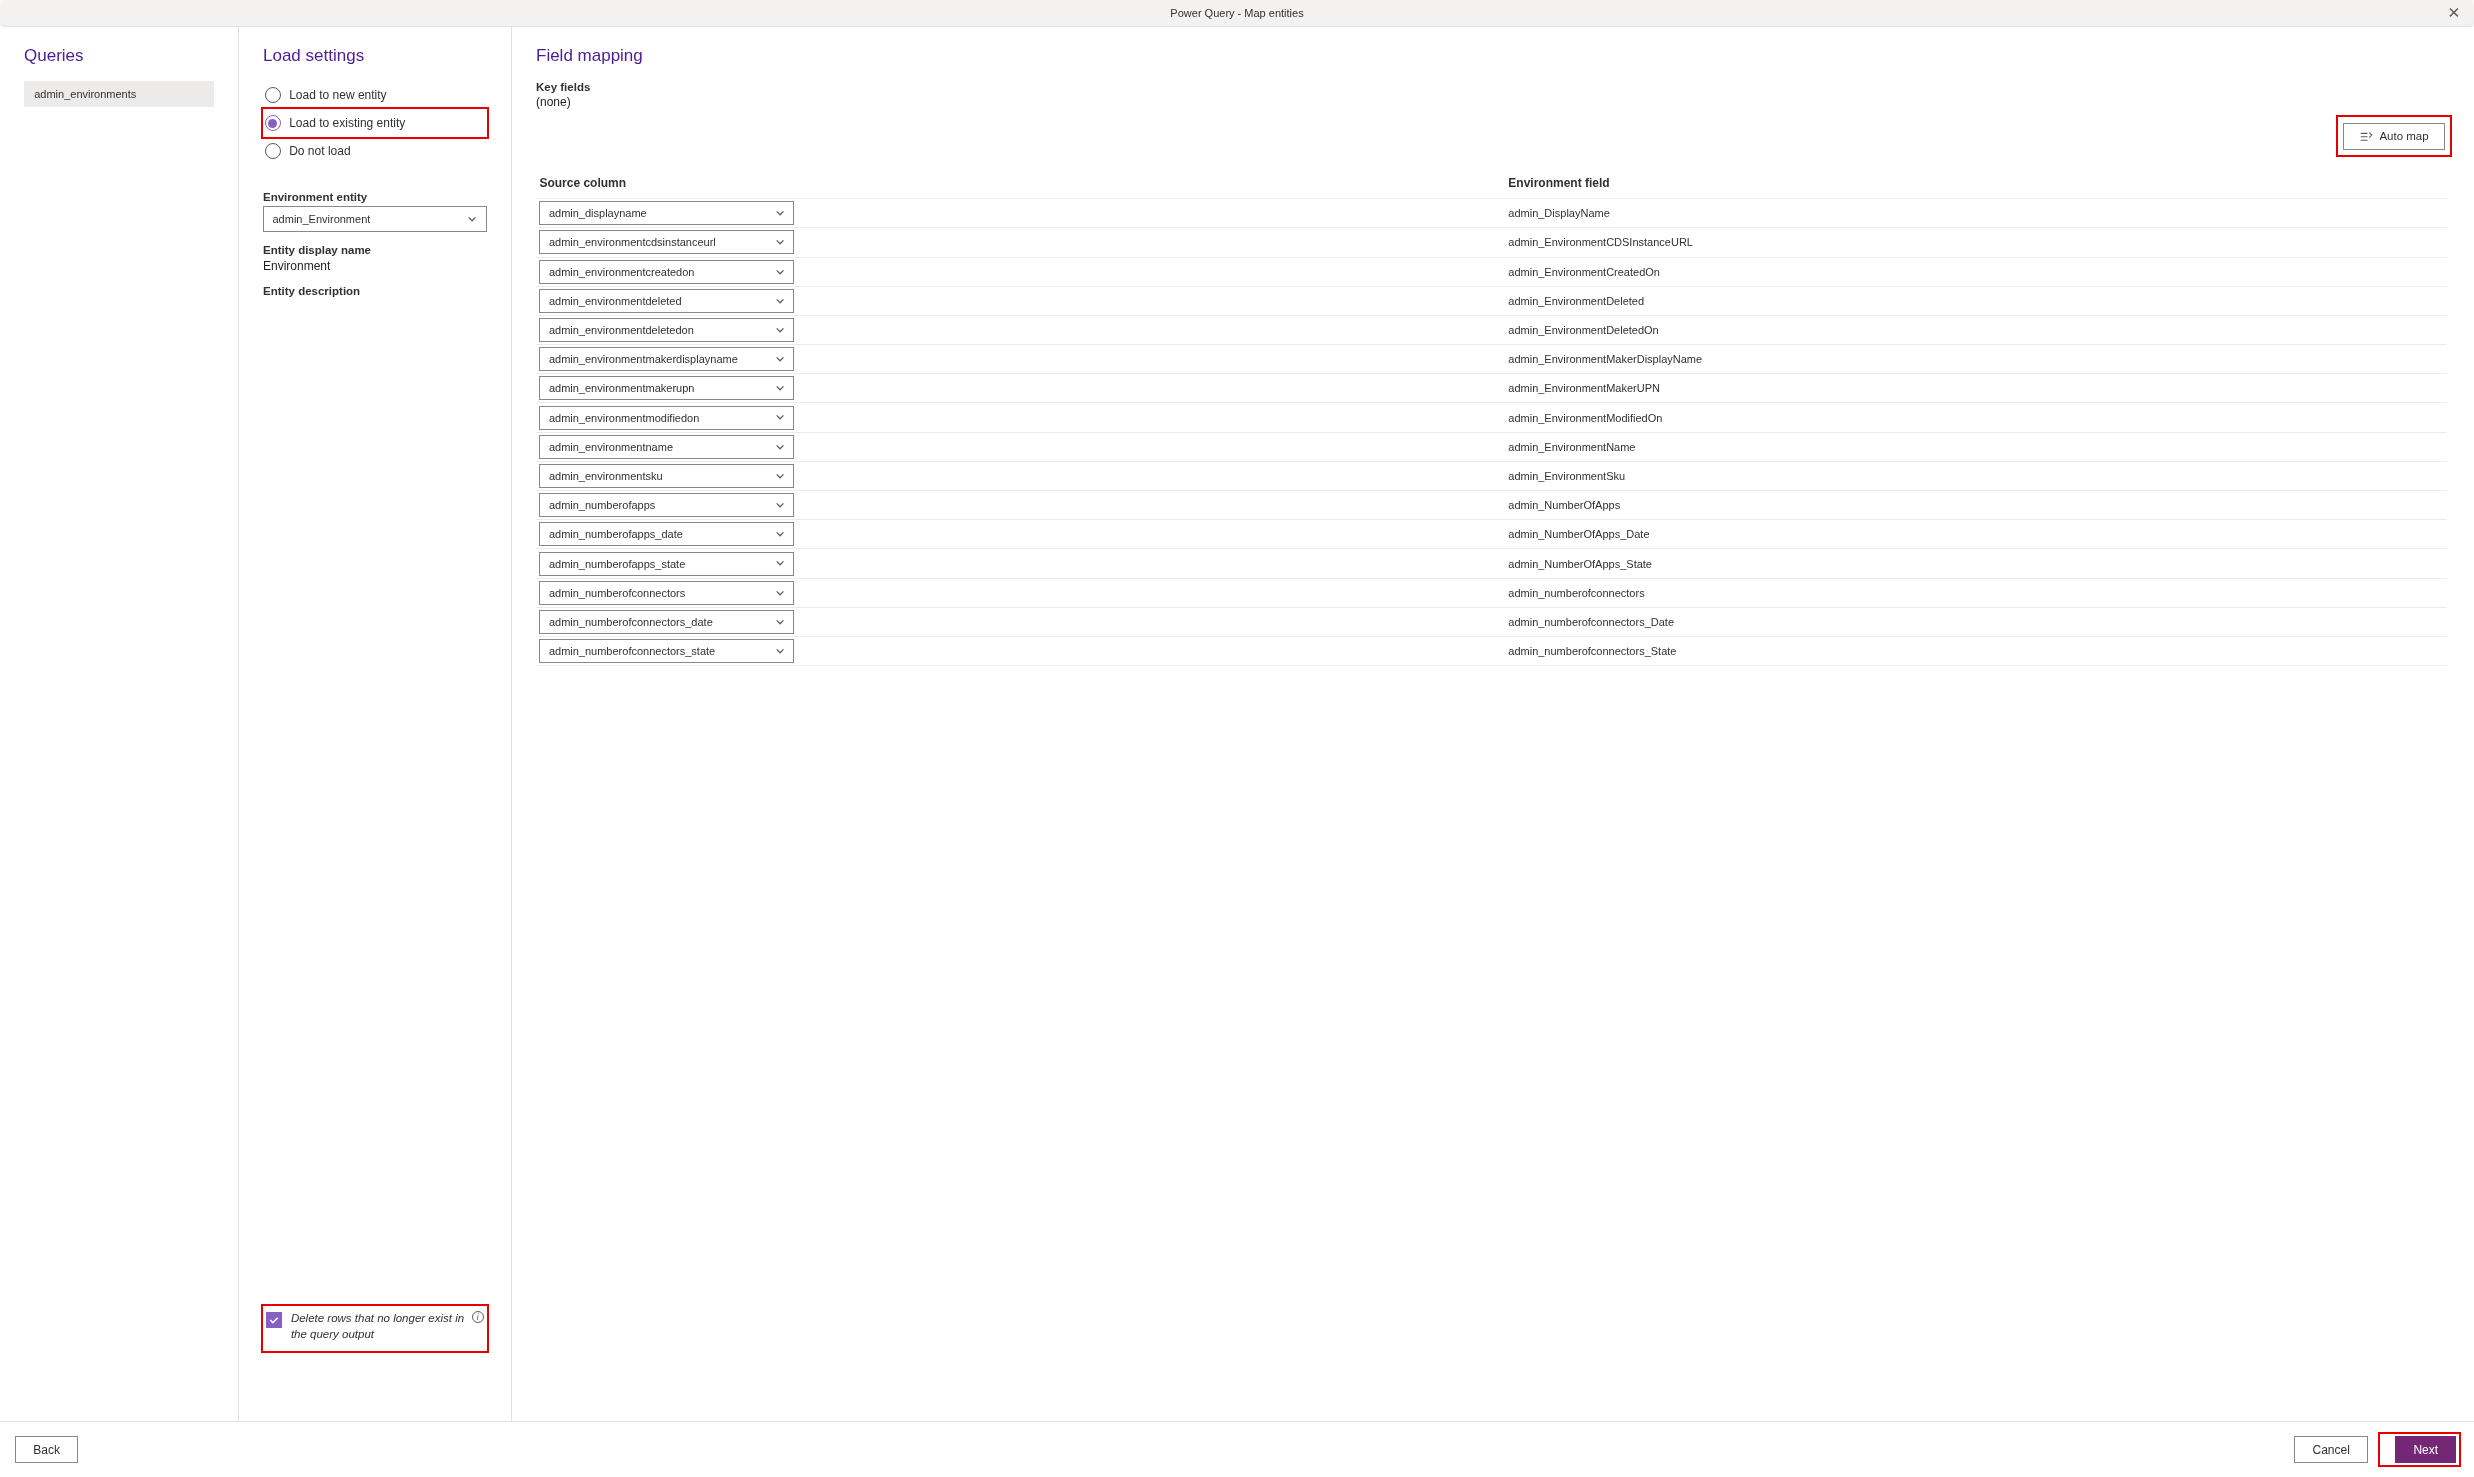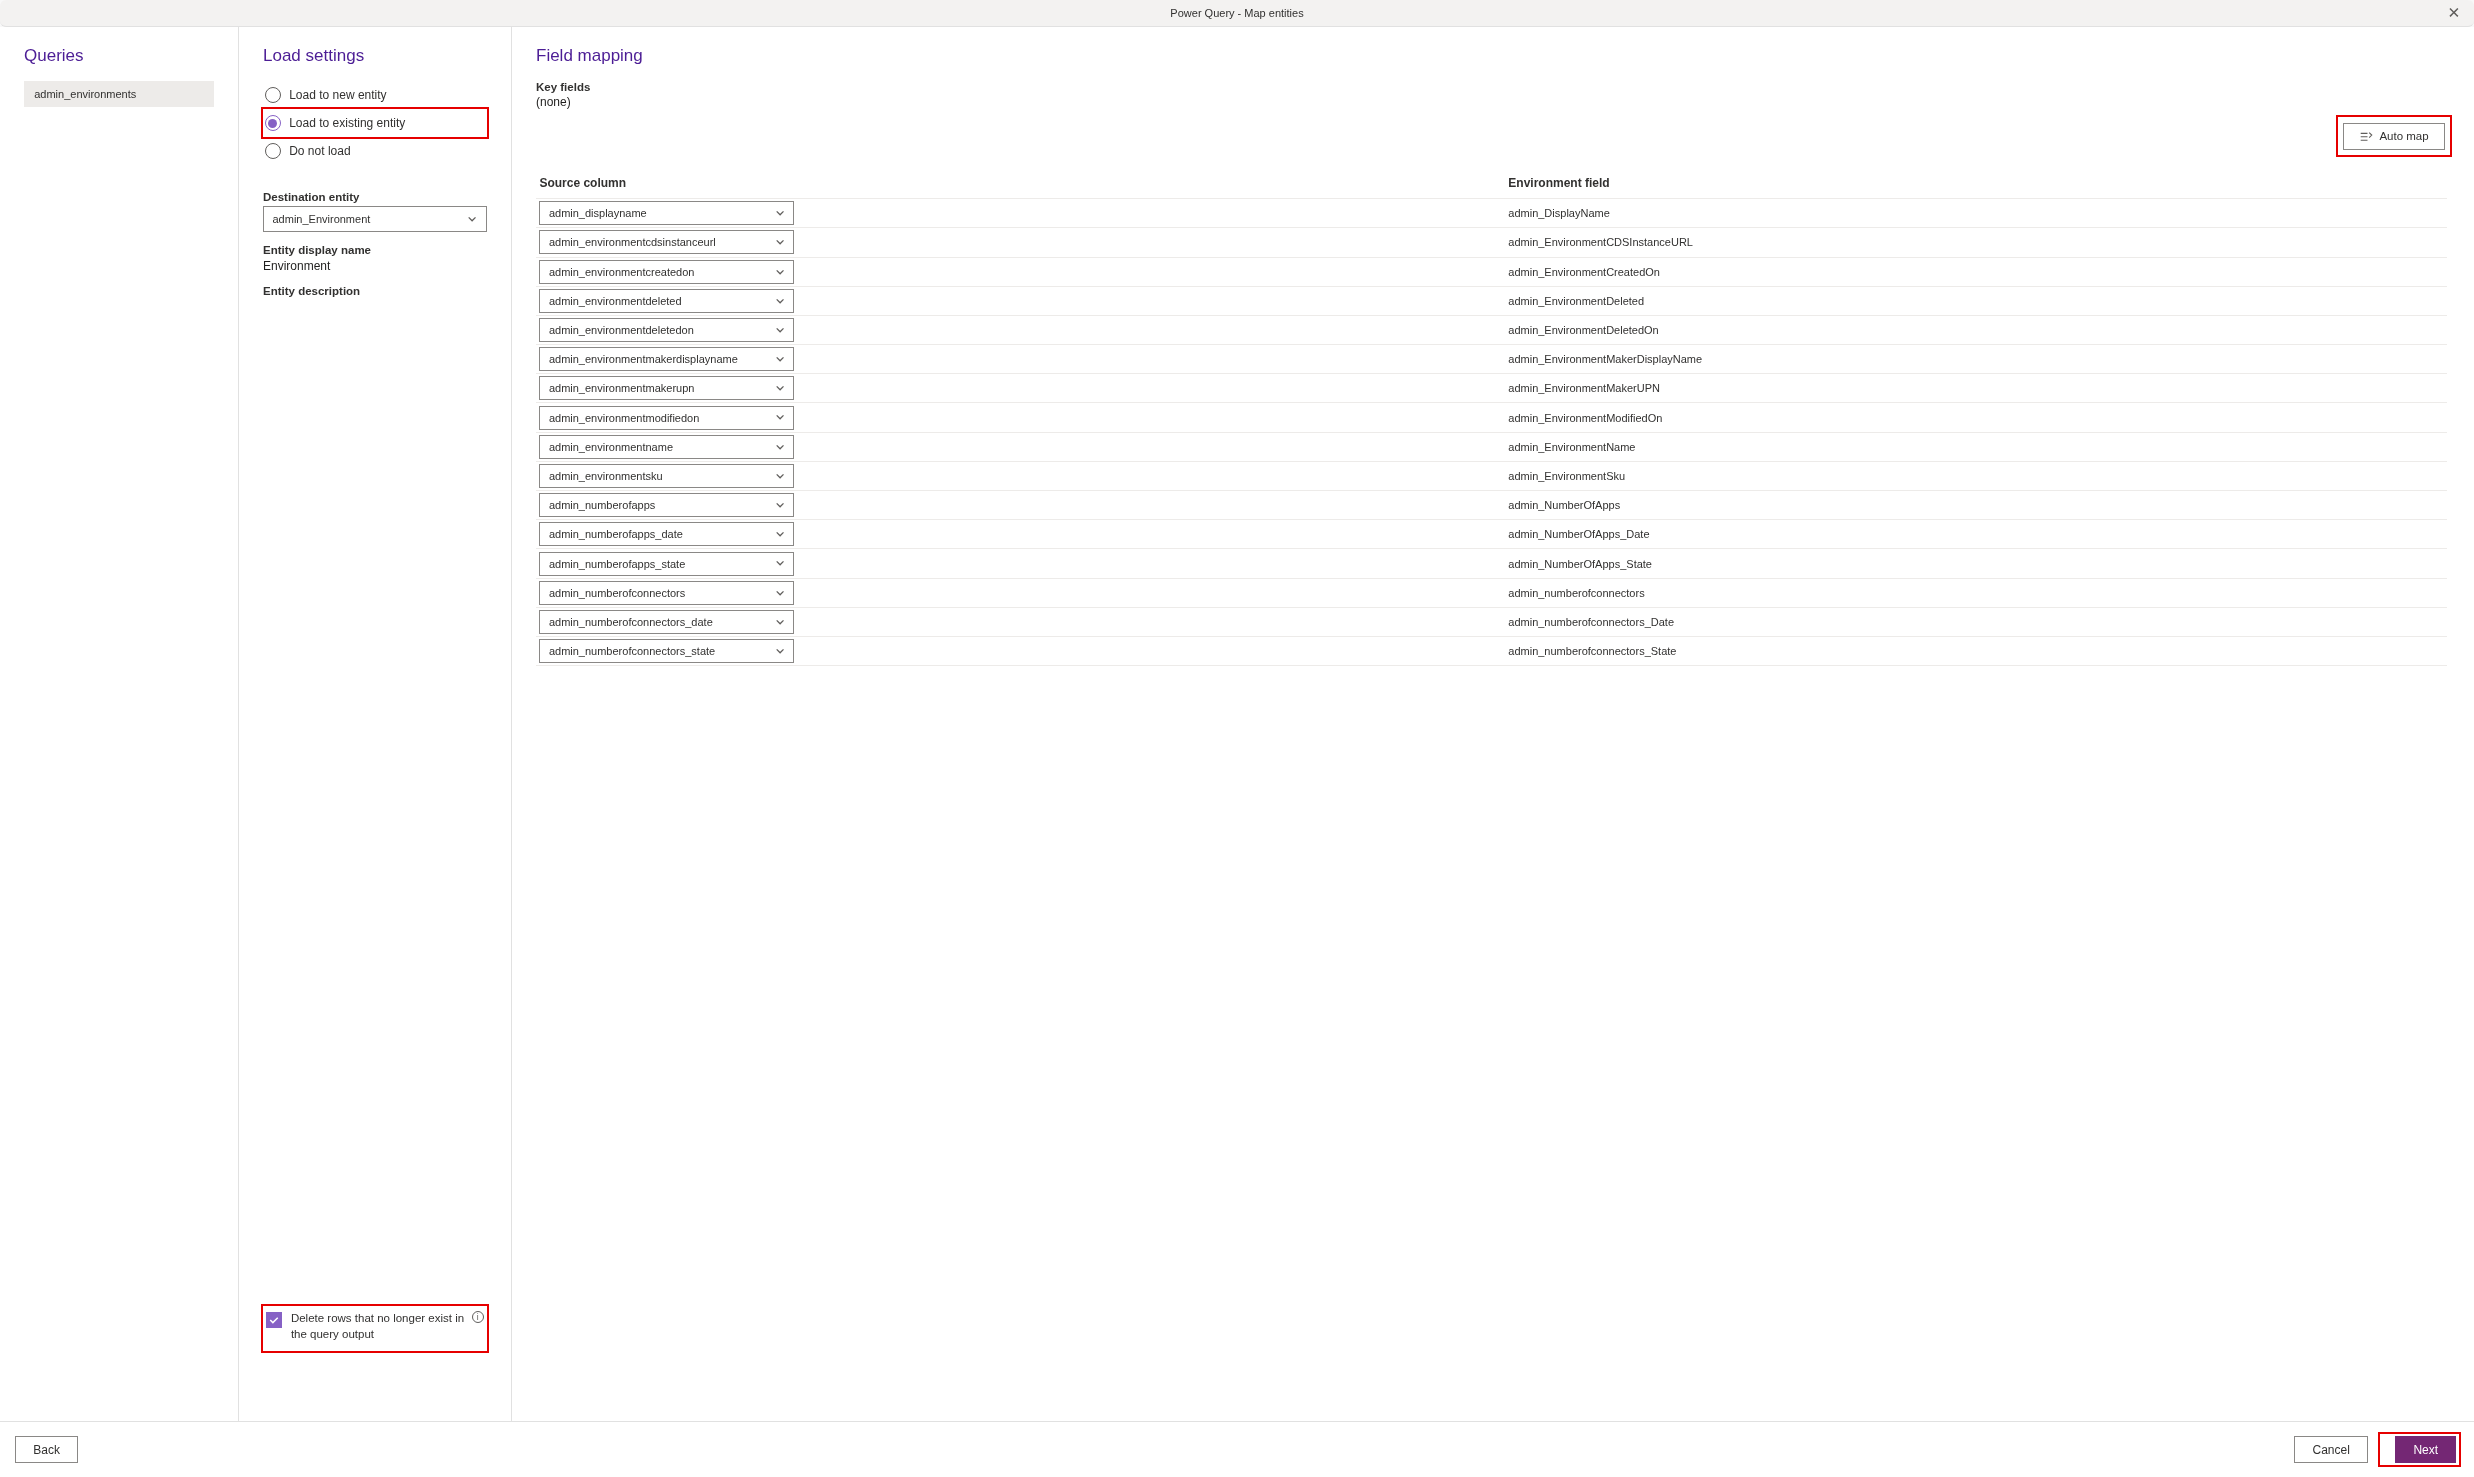--- a/index.html
+++ b/index.html
@@ -104,20 +104,21 @@
   .static-val { font-size: 12px; color: #201f1e; margin-top: 1.7px; }
 
   .delete-rows {
     margin-top: auto;
     margin-bottom: 51px;
     padding: 5.1px 3.4px 8.5px 3.4px;
     display: flex;
     align-items: flex-start;
     gap: 8.5px;
     outline: 2.1px solid #e60000;
+    font-style: italic;
   }
   .cbx {
     width: 16px; height: 16px;
     background: #8661c5;
     display: flex;
     align-items: center;
     justify-content: center;
     flex-shrink: 0;
     margin-top: 0.9px;
     cursor: pointer;
@@ -265,21 +266,21 @@
         <span class="radio sel"></span>
         <span>Load to existing entity</span>
       </div>
       <div class="radio-row">
         <span class="radio"></span>
         <span>Do not load</span>
       </div>
     </div>
 
     <div class="field-block">
-      <div class="lbl">Destination entity</div>
+      <div class="lbl">Environment entity</div>
       <div class="select">
         <span>admin_Environment</span>
         <svg class="chev" viewBox="0 0 12 12">
             <path d="M2 4 L6 8 L10 4" fill="none" stroke="#605e5c" stroke-width="1.5"></path>
           </svg>
       </div>
     </div>
 
     <div class="field-block">
       <div class="lbl">Entity display name</div>

